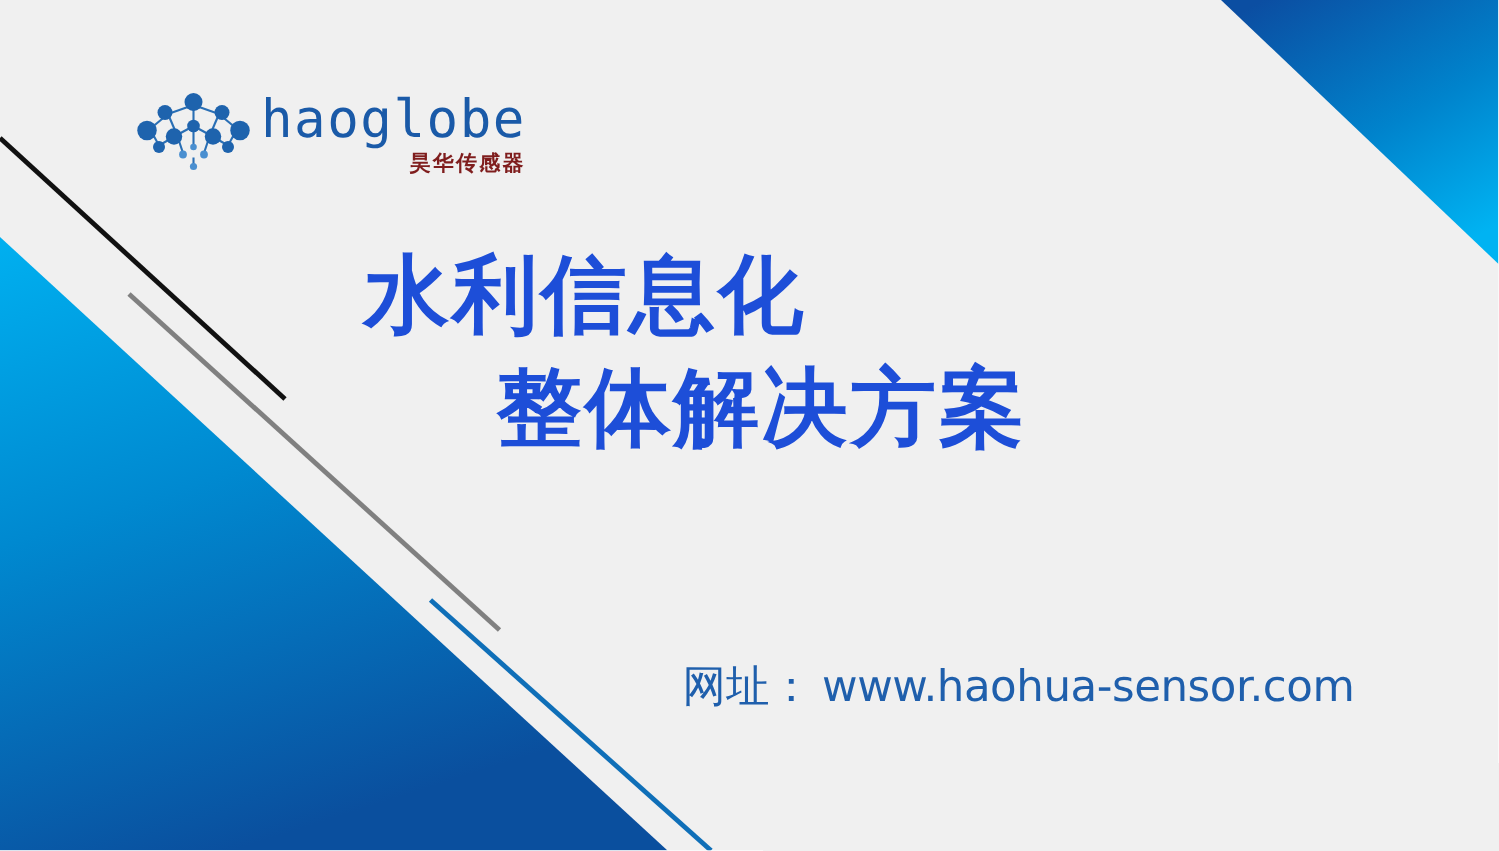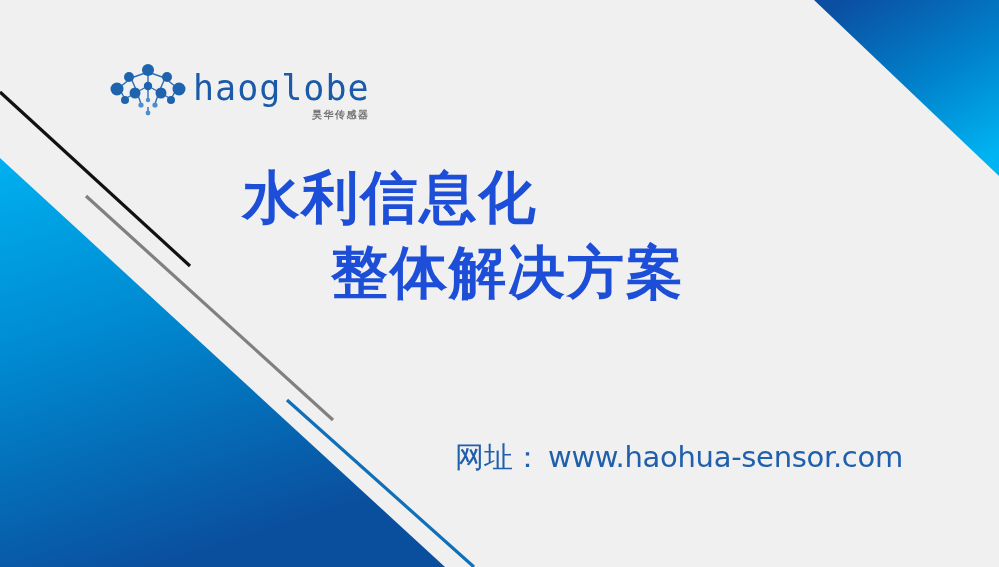--- a/index.html
+++ b/index.html
@@ -21,26 +21,26 @@
     position: absolute;
     inset: 0;
     width: 999px;
     height: 567px;
     pointer-events: none;
   }
 
   
   .logo {
     position: absolute;
-    left: 107px;
+    left: 88px;
     top: 58px;
     width: 226px;
     height: 62px;
     display: flex;
-    align-items: flex-end;
+    align-items: center;
   }
   .logo-mark {
     width: 82px;
     height: 58px;
     flex: 0 0 auto;
   }
   .logo-text-wrap {
     margin-left: 4px;
     display: flex;
     flex-direction: column;
@@ -51,23 +51,23 @@
     font-family: "DejaVu Sans Mono", monospace;
     font-size: 35px;
     font-weight: 400;
     letter-spacing: 1px;
     color: #1a5aa8;
     line-height: 1;
     white-space: nowrap;
   }
   .logo-sub {
     font-family: "DejaVu Sans", sans-serif;
-    font-size: 10px;
+    font-size: 14px;
     font-weight: 700;
-    color: #737373;
+    color: #7f1d1d;
     letter-spacing: 1.5px;
     line-height: 1;
     margin-top: 4px;
     white-space: nowrap;
   }
 
   
   .title-block {
     position: absolute;
     left: 0;

